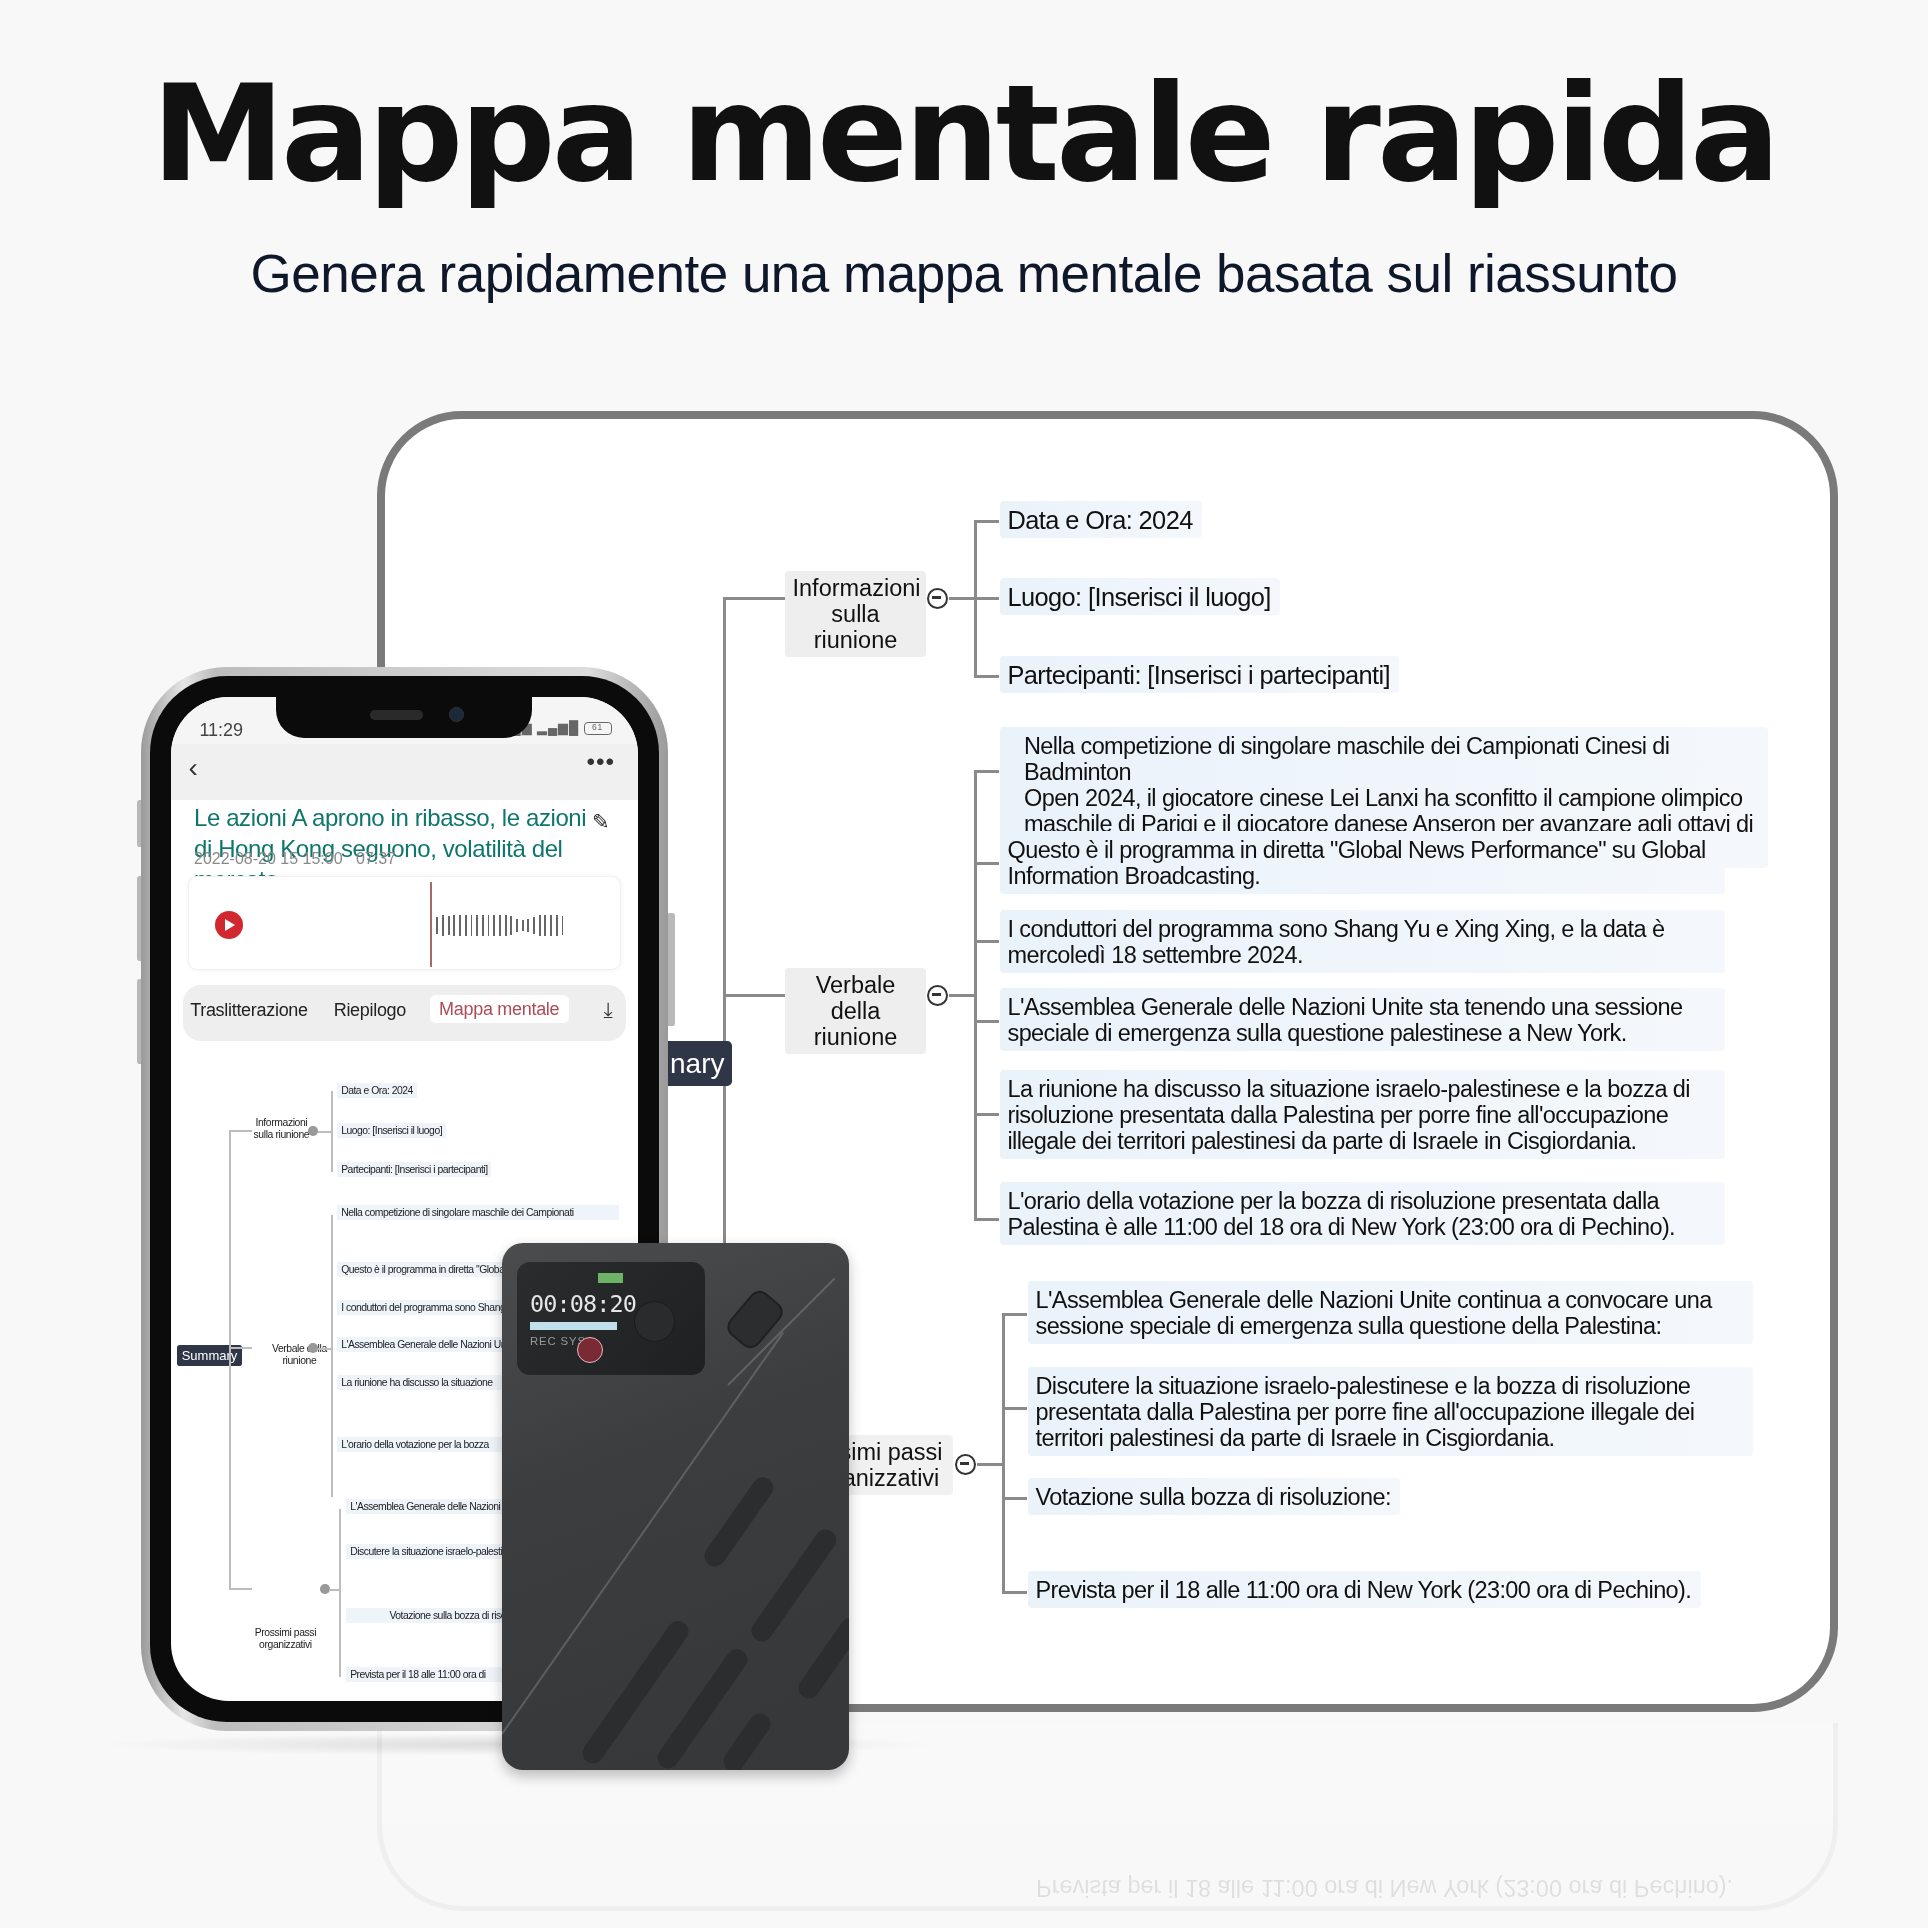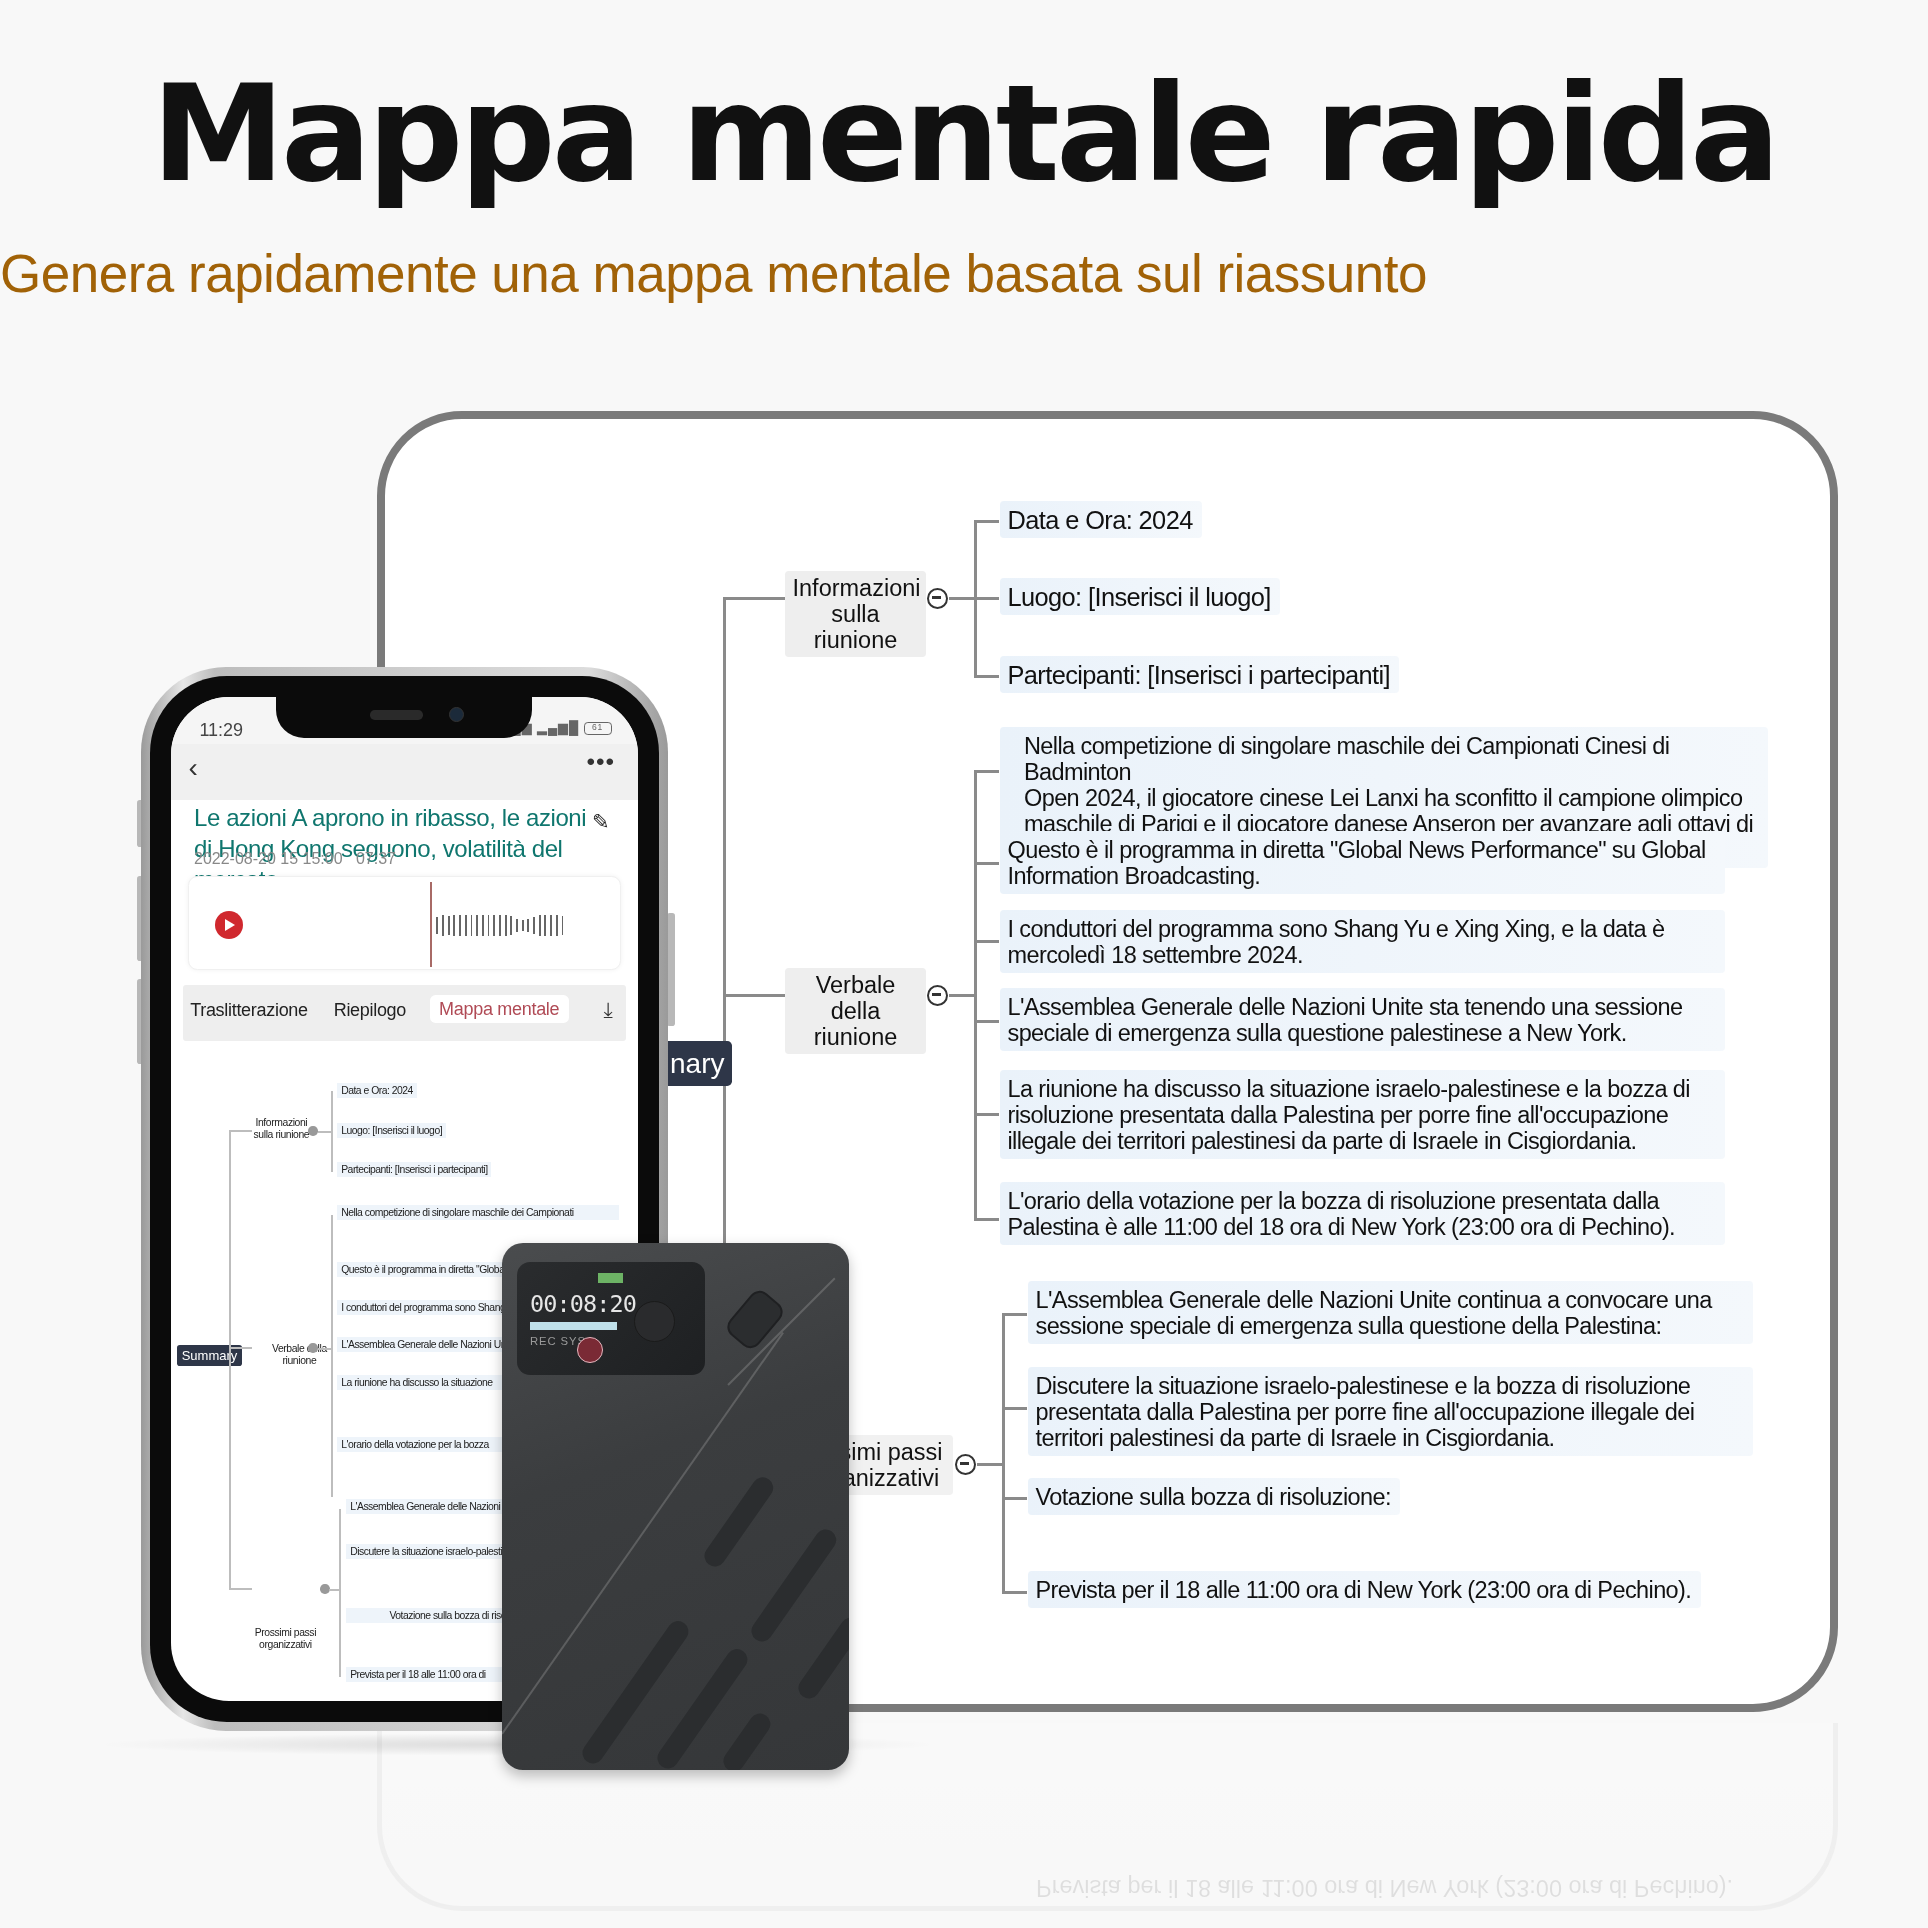--- a/index.html
+++ b/index.html
@@ -10,22 +10,22 @@
     color: #111;
     position: relative;
   }
   .hero-title {
     position: absolute; left: 0; top: 56px; width: 1928px;
     text-align: center; font-family: "DejaVu Sans", sans-serif;
     font-weight: bold; font-size: 134px; letter-spacing: -3.8px; color: #111;
   }
   .hero-sub {
     position: absolute; left: 0; top: 237px; width: 1928px;
-    text-align: left; font-family: "Liberation Sans", sans-serif;
-    font-size: 53px; line-height: 73px; color: #a16207; letter-spacing: -0.5px;
+    text-align: center; font-family: "Liberation Sans", sans-serif;
+    font-size: 53px; line-height: 73px; color: #0f172a; letter-spacing: -0.5px;
   }
   
   .frame {
     position: absolute; left: 377px; top: 411px; width: 1461px; height: 1301px;
     border: 8.5px solid #7a7a7a; border-radius: 85px; background: #fff;
   }
   .frame-reflection {
     position: absolute; left: 377px; top: 1723px; width: 1461px; height: 188px;
     border: 5.6px solid rgba(150,150,150,0.18); border-top: none;
     border-radius: 0 0 85px 85px; opacity: .5;
@@ -94,21 +94,21 @@
   .pencil-icon { position: absolute; right: 28px; top: 113px; font-size: 21px; color: #222; }
   .rec-meta { position: absolute; left: 22.6px; top: 153px; font-size: 16px; color: #888; }
 
   .player { position: absolute; left: 17px; top: 179px; width: 433px; height: 94px; background: #fff; border-radius: 9.4px; box-shadow: 0 0 5.6px rgba(0,0,0,.06); border: 0.9px solid #f0f0f0; }
   .play-btn { position: absolute; left: 25.4px; top: 34px; width: 28px; height: 28px; border-radius: 50%; background: #d0282e; }
   .play-btn::after { content: ""; position: absolute; left: 10.4px; top: 7.5px; border-left: 10.4px solid #fff; border-top: 6.6px solid transparent; border-bottom: 6.6px solid transparent; }
   .playhead { position: absolute; left: 241px; top: 4.7px; width: 1.9px; height: 85px; background: #a86a66; }
   .waveform { position: absolute; left: 247px; top: 36px; height: 24.5px; display: flex; align-items: center; gap: 3.8px; }
   .waveform i { display: block; width: 1.9px; background: #666; }
 
-  .tabs { position: absolute; left: 11.3px; top: 288px; width: 443px; height: 56px; background: #eeeeee; border-radius: 3px; }
+  .tabs { position: absolute; left: 11.3px; top: 288px; width: 443px; height: 56px; background: #eeeeee; border-radius: 18px; }
   .tab { position: absolute; top: 15px; font-size: 18px; color: #222; letter-spacing: -0.3px; }
   .tab.active { background: #fff; color: #b04a55; padding: 3.8px 9.4px; top: 9.4px; border-radius: 5.6px; }
   .download-icon { position: absolute; right: 13px; top: 13px; font-size: 21px; color: #333; }
 
   .mini { position: absolute; font-size: 10.4px; line-height: 11.3px; color: #222; letter-spacing: -0.4px; }
   .mini-leaf { position: absolute; font-size: 10.4px; line-height: 11.3px; color: #222; background: #eef4fa; padding: 1.9px 3.8px; letter-spacing: -0.5px; white-space: nowrap; overflow: hidden; }
   .mini-line { position: absolute; background: #bdbdbd; }
   .mini-dot { position: absolute; width: 9.4px; height: 9.4px; border-radius: 50%; background: #999; }
   .mini-root { position: absolute; left: 5.6px; top: 648px; background: #2e3648; color: #fff; font-size: 13px; padding: 2.8px 4.7px; border-radius: 2.8px; }
 

